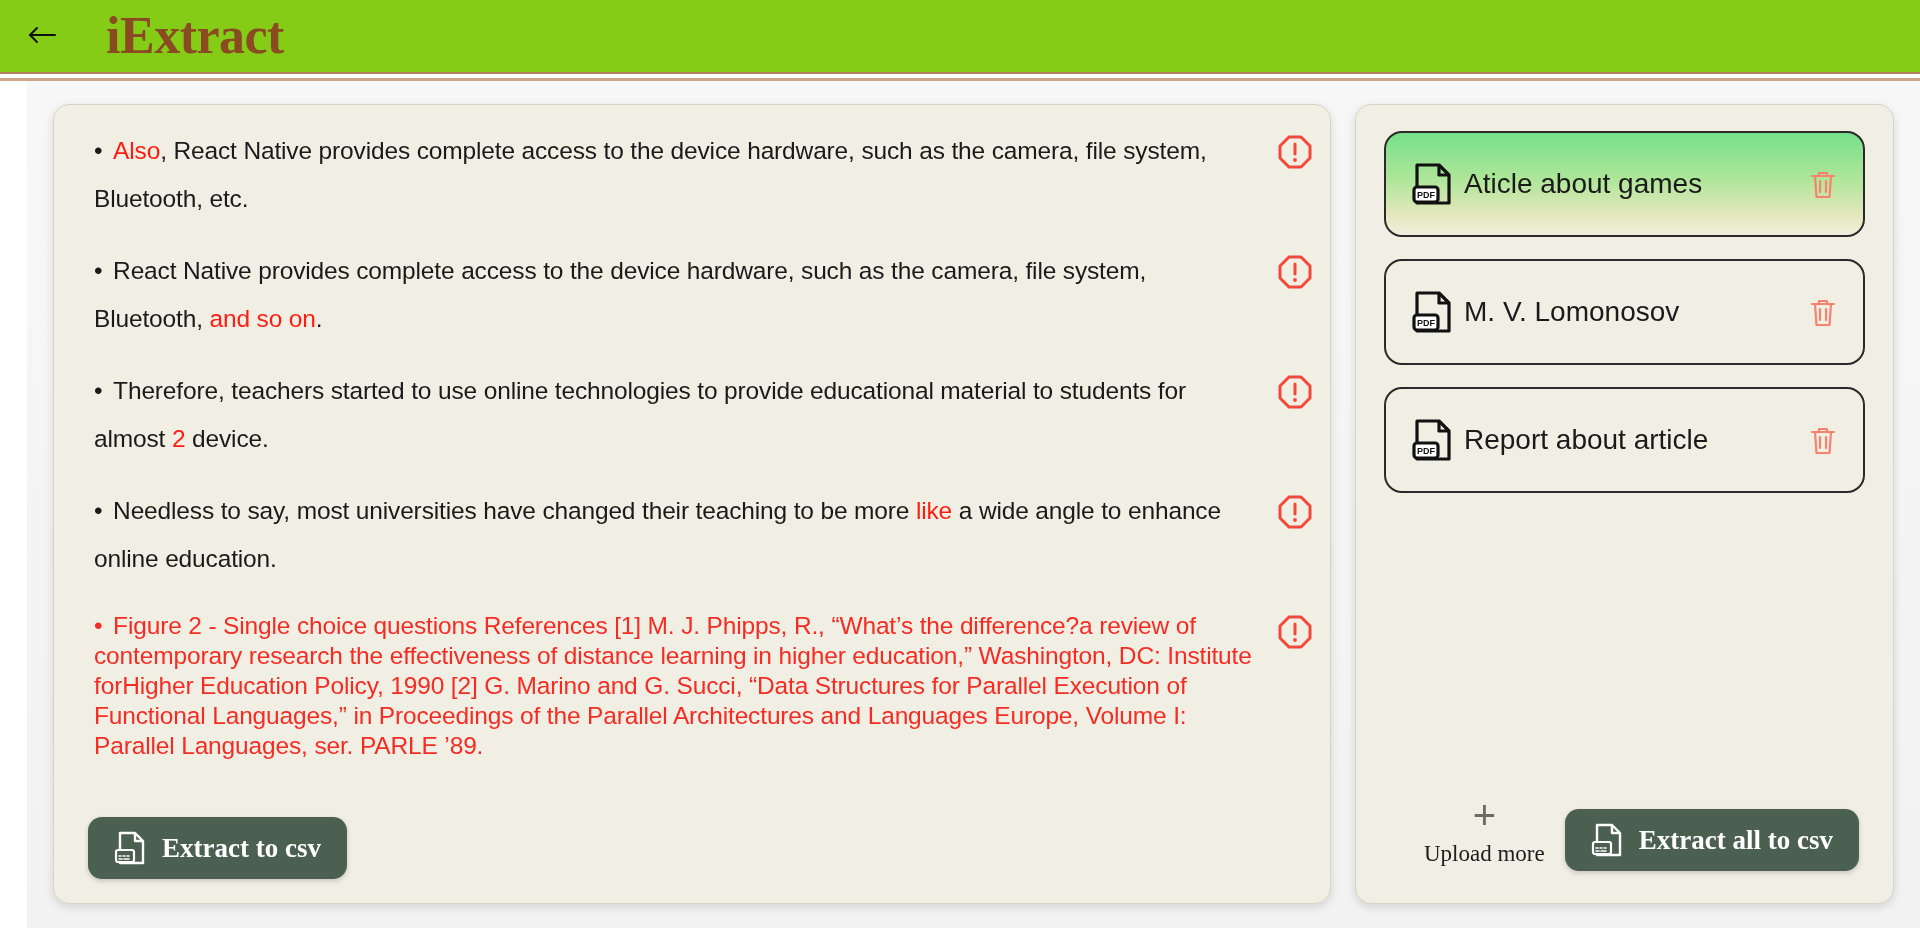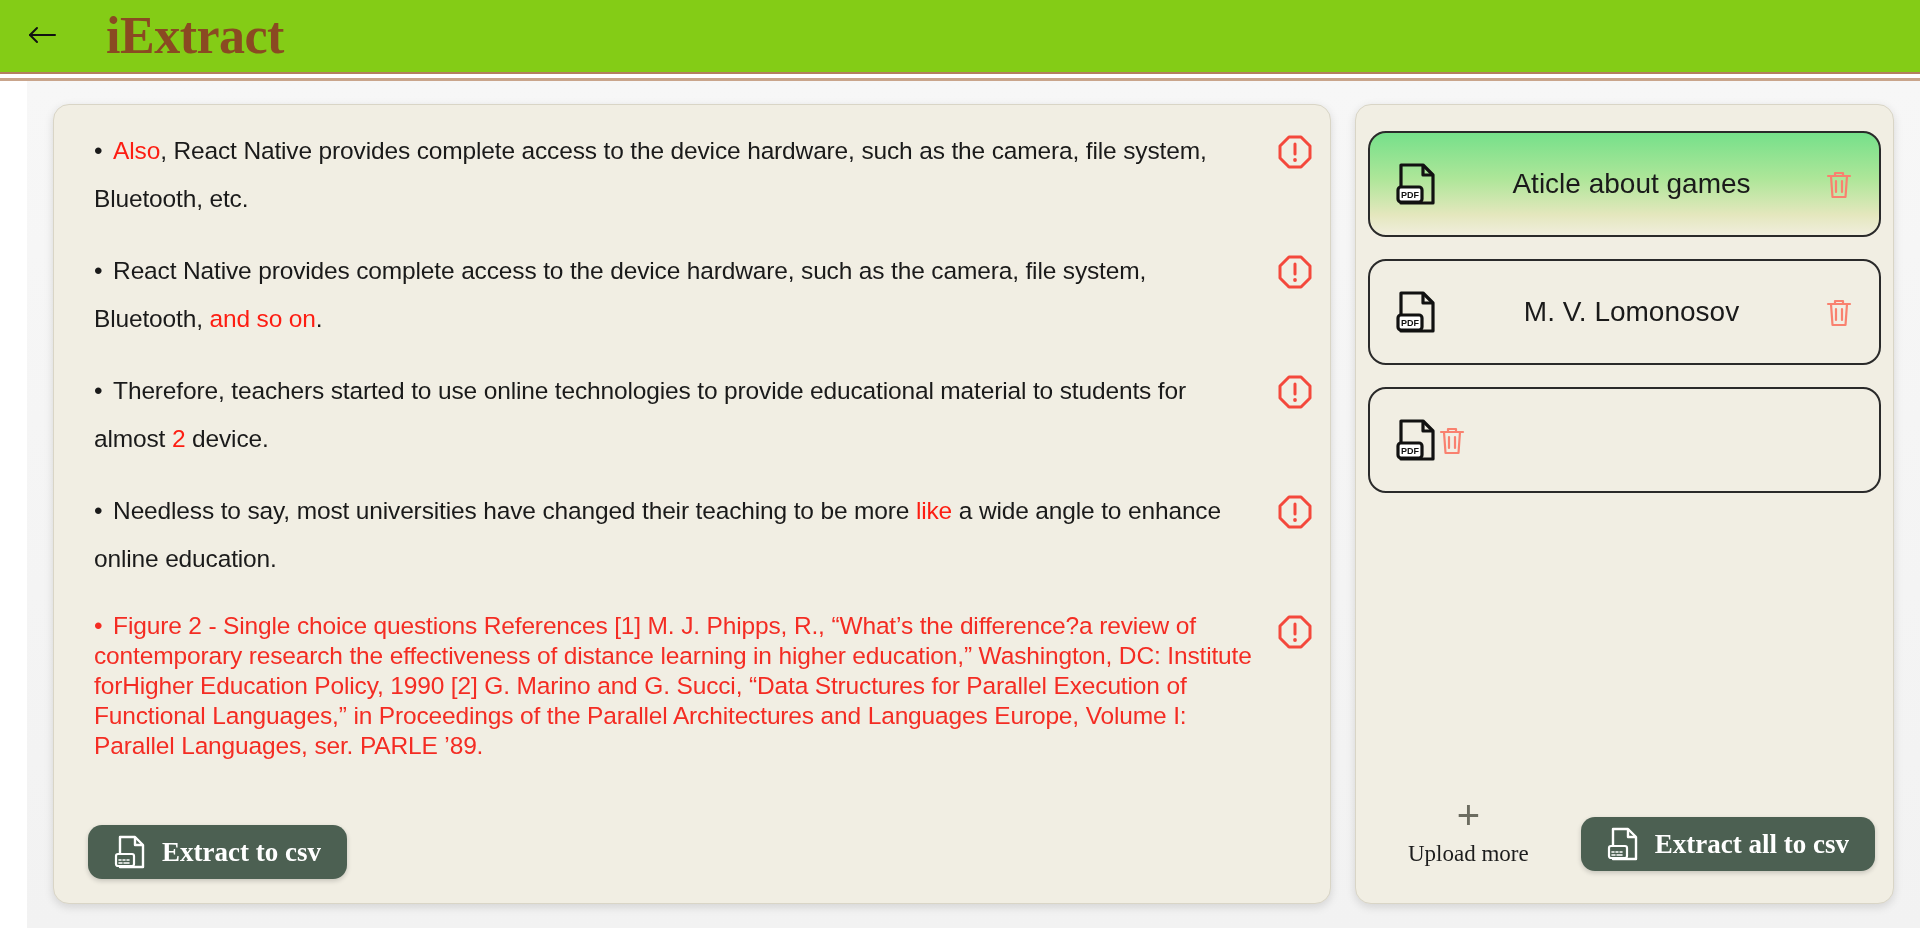--- a/index.html
+++ b/index.html
@@ -131,21 +131,21 @@
     flex: 0 0 auto;
     width: 34px;
     height: 34px;
     margin-top: 8px;
     cursor: pointer;
   }
 
   
   .right-panel {
     flex: 1 1 auto;
-    padding: 26px 12px;
+    padding: 26px 28px;
     display: flex;
     flex-direction: column;
   }
 
   .file-card {
     height: 106px;
     border-radius: 18px;
     border: 2px solid #2a2a2a;
     display: flex;
     align-items: center;
@@ -160,21 +160,21 @@
   }
 
   .file-icon {
     flex: 0 0 auto;
     width: 42px;
     height: 46px;
   }
 
   .file-name {
     flex: 1 1 auto;
-    text-align: center;
+    text-align: left;
     font-size: 28px;
     color: #1a1a1a;
     padding: 0 10px;
   }
 
   .trash-icon {
     flex: 0 0 auto;
     width: 28px;
     height: 32px;
     cursor: pointer;
@@ -213,21 +213,21 @@
 
   
   .extract-btn {
     display: inline-flex;
     align-items: center;
     gap: 14px;
     background: #4c6052;
     color: #ffffff;
     border: none;
     border-radius: 14px;
-    height: 54px;
+    height: 62px;
     padding: 0 26px;
     font-family: "Liberation Serif", serif;
     font-weight: bold;
     font-size: 27px;
     cursor: pointer;
     box-shadow: 0 2px 5px rgba(0,0,0,0.18);
   }
 
   .extract-btn .csv-icon {
     width: 34px;
@@ -353,20 +353,21 @@
               <path d="M11 13 V24 M17 13 V24" stroke-linecap="round"></path>
             </svg></span>
         </div>
         <div class="file-card">
           <span class="file-icon"><svg viewBox="0 0 42 46" width="42" height="46" fill="none">
               <path d="M5 4 H27 L37 14 V42 H5 Z" stroke="#111" stroke-width="3.2" stroke-linejoin="round"></path>
               <path d="M27 4 V14 H37" stroke="#111" stroke-width="3.2" stroke-linejoin="round"></path>
               <rect x="2" y="26" width="24" height="15" rx="3" fill="#fff" stroke="#111" stroke-width="3.2"></rect>
               <text x="14" y="37" font-family="Liberation Sans, sans-serif" font-size="9" font-weight="bold" fill="#111" text-anchor="middle">PDF</text>
             </svg></span>
+          <span class="file-name">Report about article</span>
           <span class="trash-icon"><svg viewBox="0 0 28 32" width="28" height="32" fill="none" stroke="#f9816f" stroke-width="2.2">
               <path d="M3 8 H25" stroke-linecap="round"></path>
               <path d="M10 8 V5 H18 V8" stroke-linejoin="round"></path>
               <path d="M6 8 L7.5 29 H20.5 L22 8" stroke-linejoin="round"></path>
               <path d="M11 13 V24 M17 13 V24" stroke-linecap="round"></path>
             </svg></span>
         </div>
       </div>
 
     <div class="right-footer">

